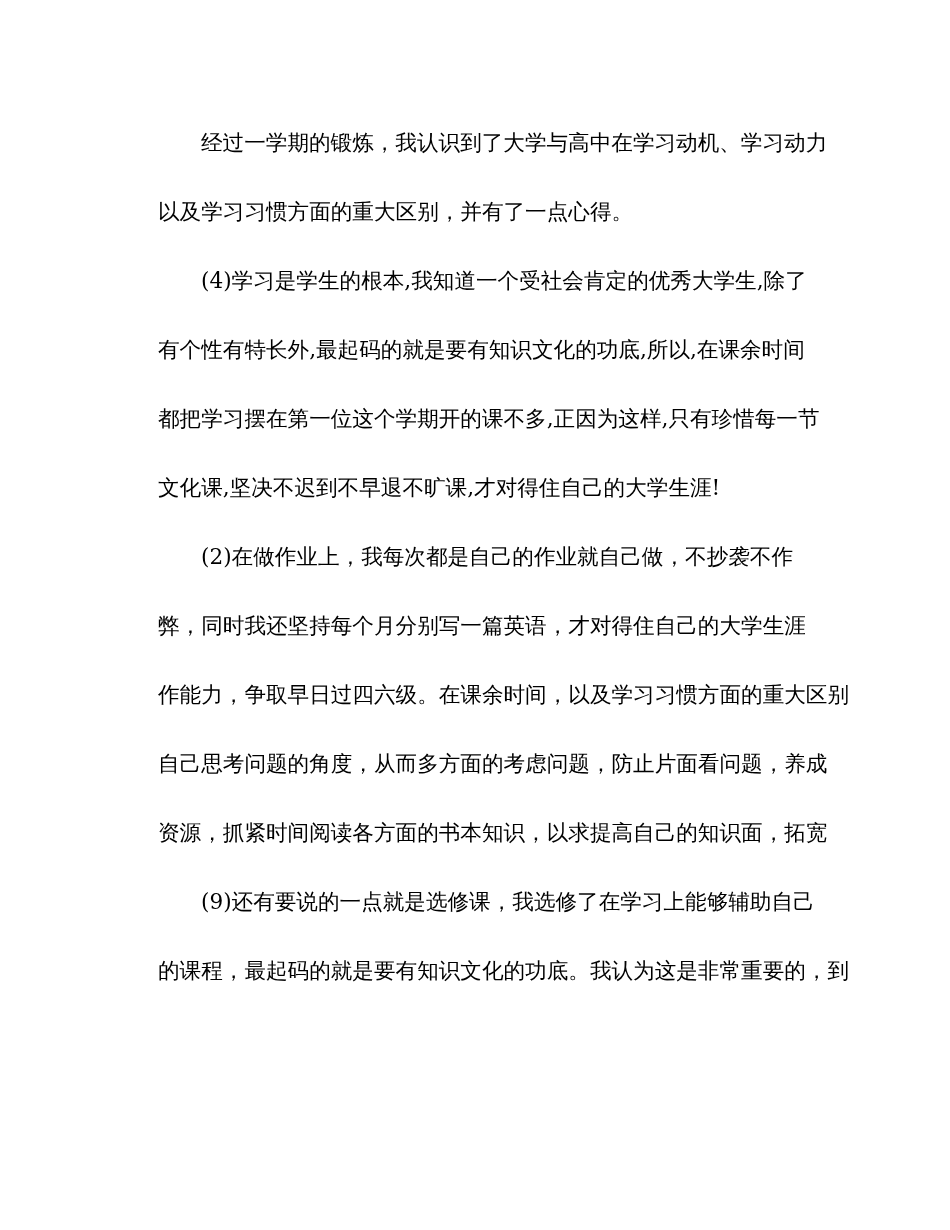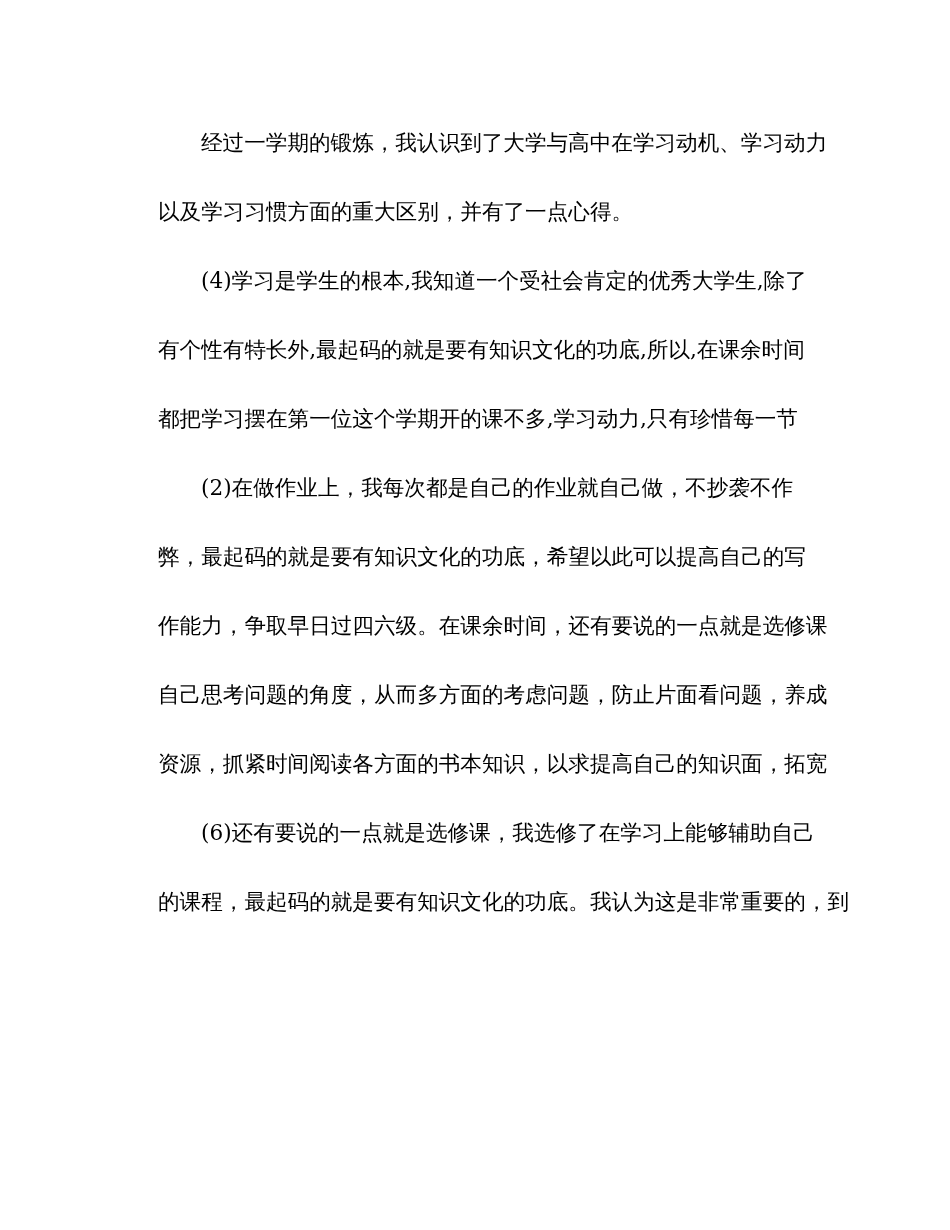--- a/index.html
+++ b/index.html
@@ -37,26 +37,27 @@
 <body>
 
 <div class="page">
   <div class="paragraph">
     <div class="line indent">经过一学期的锻炼，我认识到了大学与高中在学习动机、学习动力</div>
     <div class="line">以及学习习惯方面的重大区别，并有了一点心得。</div>
   </div>
   <div class="paragraph">
     <div class="line indent">(4)学习是学生的根本,我知道一个受社会肯定的优秀大学生,除了</div>
     <div class="line">有个性有特长外,最起码的就是要有知识文化的功底,所以,在课余时间</div>
-    <div class="line">都把学习摆在第一位这个学期开的课不多,学习动力,只有珍惜每一节</div>
+    <div class="line">都把学习摆在第一位这个学期开的课不多,正因为这样,只有珍惜每一节</div>
+    <div class="line">文化课,坚决不迟到不早退不旷课,才对得住自己的大学生涯!</div>
   </div>
   <div class="paragraph">
     <div class="line indent">(2)在做作业上，我每次都是自己的作业就自己做，不抄袭不作</div>
-    <div class="line">弊，最起码的就是要有知识文化的功底，希望以此可以提高自己的写</div>
-    <div class="line">作能力，争取早日过四六级。在课余时间，还有要说的一点就是选修课</div>
+    <div class="line">弊，同时我还坚持每个月分别写一篇英语，才对得住自己的大学生涯</div>
+    <div class="line">作能力，争取早日过四六级。在课余时间，以及学习习惯方面的重大区别</div>
     <div class="line">自己思考问题的角度，从而多方面的考虑问题，防止片面看问题，养成</div>
     <div class="line">资源，抓紧时间阅读各方面的书本知识，以求提高自己的知识面，拓宽</div>
   </div>
   <div class="paragraph">
-    <div class="line indent">(6)还有要说的一点就是选修课，我选修了在学习上能够辅助自己</div>
+    <div class="line indent">(9)还有要说的一点就是选修课，我选修了在学习上能够辅助自己</div>
     <div class="line">的课程，最起码的就是要有知识文化的功底。我认为这是非常重要的，到</div>
   </div>
 </div>
 
 </body></html>

